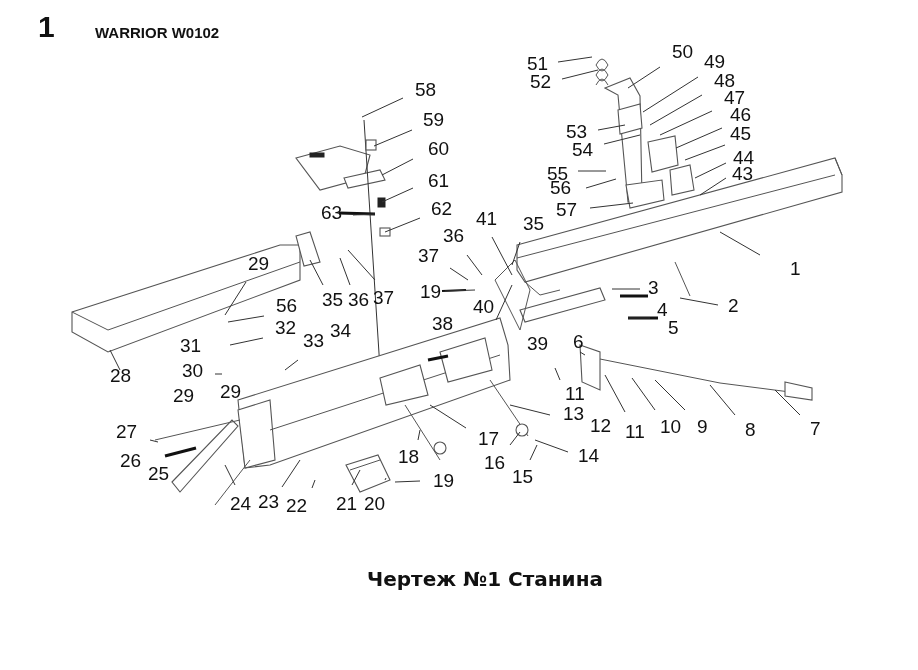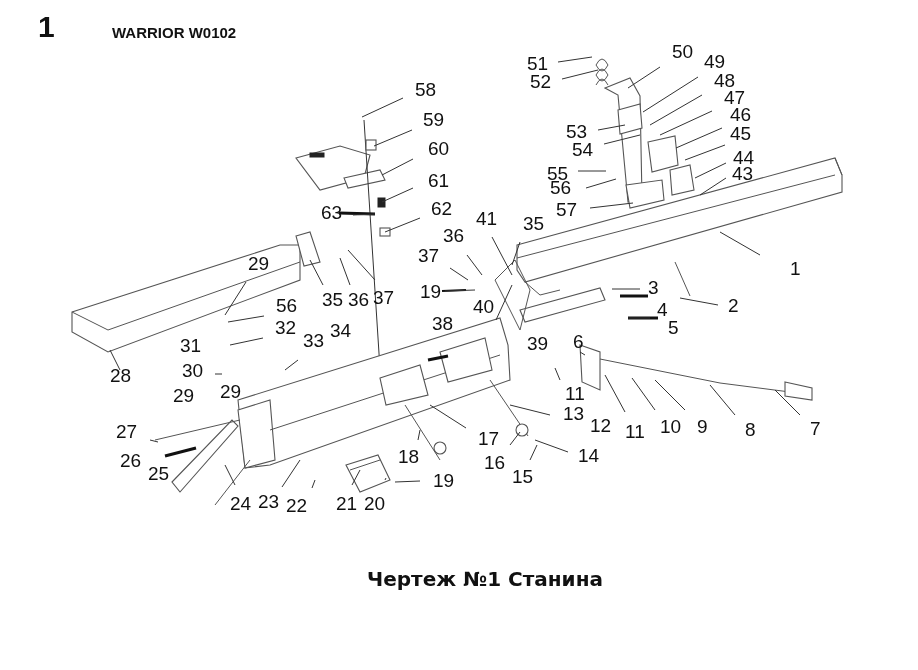--- a/index.html
+++ b/index.html
@@ -1,19 +1,19 @@
 <!DOCTYPE html>
 <html><head>
 <meta charset="utf-8">
 <style>
   html, body { margin:0; padding:0; background:#ffffff; }
   body { width:918px; height:670px; position:relative; overflow:hidden;
          font-family:"Liberation Sans", sans-serif; color:#111; }
   #page-num { position:absolute; left:38px; top:10px; font-size:30px; font-weight:bold; }
-  #model { position:absolute; left:112px; top:24px; font-size:15px; font-weight:bold; }
+  #model { position:absolute; left:95px; top:24px; font-size:15px; font-weight:bold; }
   #caption { position:absolute; left:0; width:970px; top:567px; text-align:center;
              font-family:"DejaVu Sans", sans-serif; font-weight:bold; font-size:20px; }
   svg#drawing { position:absolute; left:0; top:0; }
   .lbl { font-family:"Liberation Sans", sans-serif; font-size:19px; fill:#111; }
   .part { fill:#fff; stroke:#555; stroke-width:1.1; }
   .thin { fill:none; stroke:#555; stroke-width:1; }
   .dark { fill:#222; stroke:#222; }
   .leader { stroke:#333; stroke-width:1; }
 </style>
 </head>

